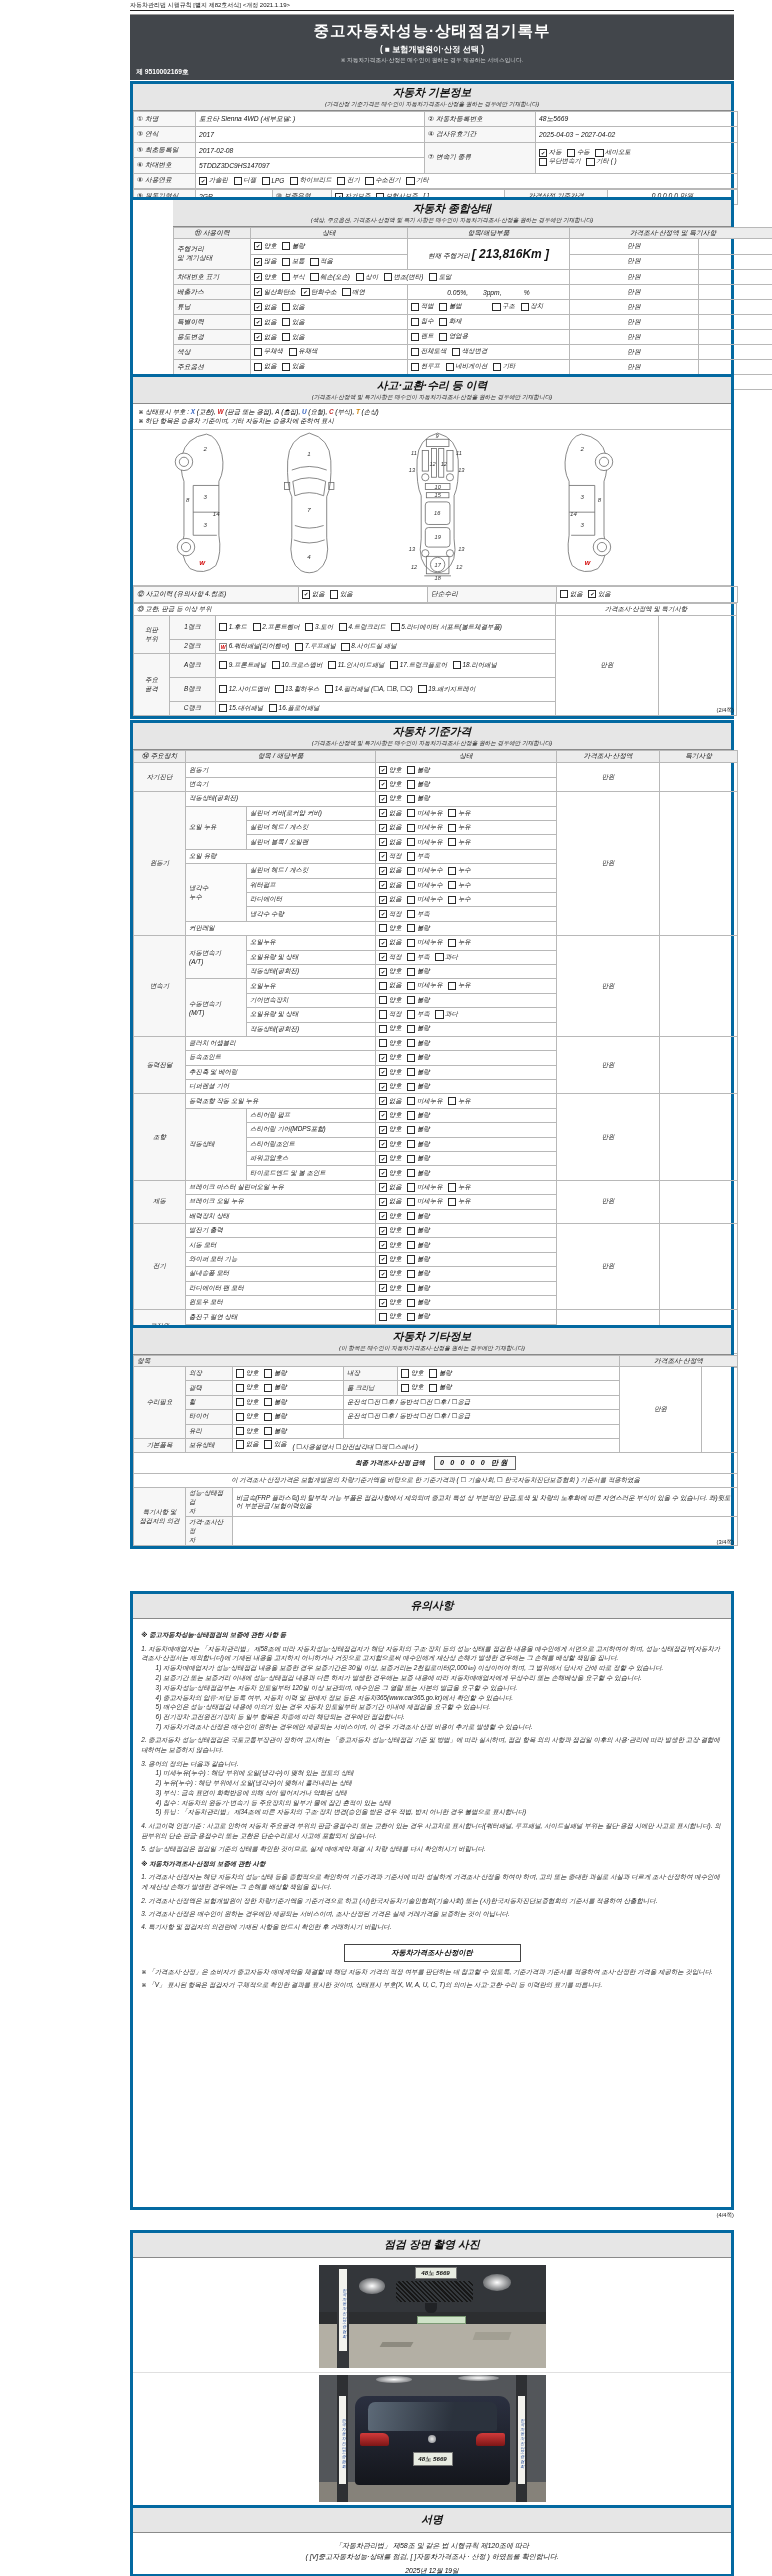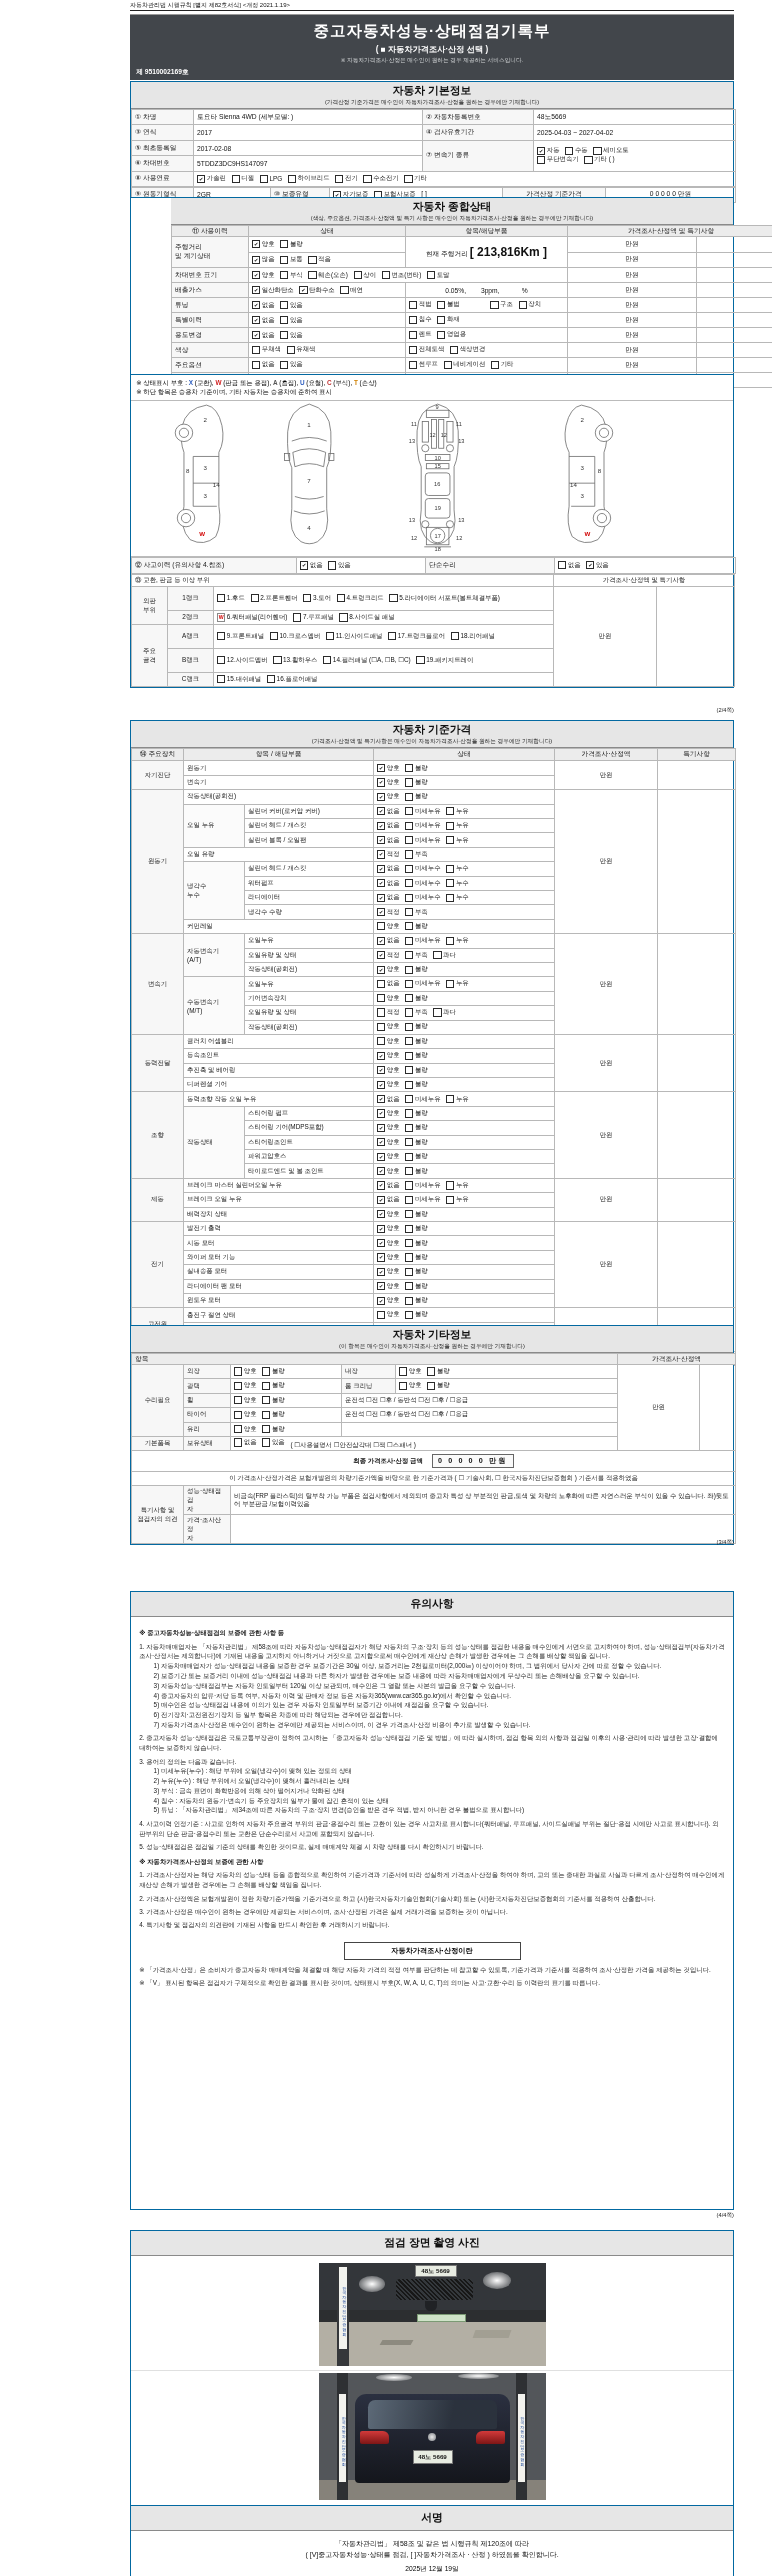--- a/index.html
+++ b/index.html
@@ -8,21 +8,21 @@
   .col{position:absolute;left:130px;width:604px;}
   .formref{top:1px;font-size:6px;color:#111;}
   
   .mast{top:10.3px;height:69px;border-top:1px solid #222;background:#42464b;color:#fff;text-align:center;}
   .mast .wstrip{height:2.6px;background:#fff;border-bottom:0.5px solid #999;}
   .mast .t{font-size:15.5px;font-weight:bold;letter-spacing:1px;margin-top:6.2px;}
   .mast .s{font-size:8.2px;font-weight:bold;margin-top:1.5px;}
   .mast .n{font-size:5.7px;color:#d4d7d9;margin-top:2.1px;}
   .mast .no{position:absolute;left:6.2px;bottom:3.1px;font-size:6.7px;font-weight:bold;}
   
-  .sec{border:1px solid #0369a1;background:#fff;box-sizing:border-box;}
+  .sec{border:3px solid #0369a1;background:#fff;box-sizing:border-box;font-style:italic;}
   .shead{background:#e6e6e6;border-bottom:0.5px solid #8a8a8a;text-align:center;padding:2.1px 0 1.5px;}
   .shead .t{font-size:10.8px;font-weight:bold;color:#111;}
   .shead .s{font-size:5.7px;color:#222;margin-top:0.5px;}
   table{width:100%;border-collapse:collapse;table-layout:fixed;}
   td,th{border:0.5px solid #b8b8b8;font-size:6.7px;color:#111;padding:0.5px 3.1px;overflow:hidden;}
   th{background:#ececec;font-weight:normal;}
   .lab{background:#f7f7f7;}
   .ctr{text-align:center;}
   .pre{white-space:pre;}
   .pc{text-align:center;font-size:6.7px;}
@@ -90,21 +90,21 @@
 </head>
 <body>
 
 <div class="page">
 
   <div class="col formref">자동차관리법 시행규칙 [별지 제82호서식] &lt;개정 2021.1.19&gt;</div>
 
   <div class="col mast">
     <div class="wstrip"></div>
     <div class="t">중고자동차성능·상태점검기록부</div>
-    <div class="s">( ■ 자동차가격조사·산정 선택 )</div>
+    <div class="s">( ■ 보험개발원이·산정 선택 )</div>
     <div class="n">※ 자동차가격조사·산정은 매수인이 원하는 경우 제공하는 서비스입니다.</div>
     <div class="no">제 9510002169호</div>
   </div>
 
   <div class="col sec" id="basic">
     <div class="shead">
       <div class="t">자동차 기본정보</div>
       <div class="s">(가격산정 기준가격은 매수인이 자동차가격조사·산정을 원하는 경우에만 기재합니다)</div>
     </div>
     <table>
@@ -495,20 +495,24 @@
                   </span>
                 </span></span></td>
         <td></td>
         <td></td>
       </tr>
     </tbody>
       </table>
   </div>
 
   <div class="col sec" id="accident">
+    <div class="shead">
+      <div class="t">사고·교환·수리 등 이력</div>
+      <div class="s">(가격조사·산정액 및 특기사항은 매수인이 자동차가격조사·산정을 원하는 경우에만 기재합니다)</div>
+    </div>
     <div class="legend">
       <div id="legend-line"><span>※ 상태표시 부호 : </span><span class="k" style="color: rgb(48, 96, 192);">X</span><span> (교환), </span><span class="k" style="color: rgb(208, 32, 32);">W</span><span> (판금 또는 용접), </span><span class="k" style="color: rgb(85, 85, 85);">A</span><span> (흠집), </span><span class="k" style="color: rgb(48, 96, 192);">U</span><span> (요철), </span><span class="k" style="color: rgb(192, 48, 48);">C</span><span> (부식), </span><span class="k" style="color: rgb(208, 128, 0);">T</span><span> (손상)</span></div>
       <div>※ 하단 항목은 승용차 기준이며, 기타 자동차는 승용차에 준하여 표시</div>
     </div>
     <div class="diag">
       <svg width="567" height="152" viewBox="0 0 1100 296">
 
         <g stroke="#666" fill="none" stroke-width="1.5">
           <path d="M110,8 Q70,14 62,50 Q58,80 66,100 L66,205 Q56,248 78,270 Q105,284 128,264 Q140,240 134,205 L134,100 Q146,78 140,48 Q132,12 110,8 Z"></path>
           <circle cx="66" cy="62" r="17" fill="#fff"></circle>

